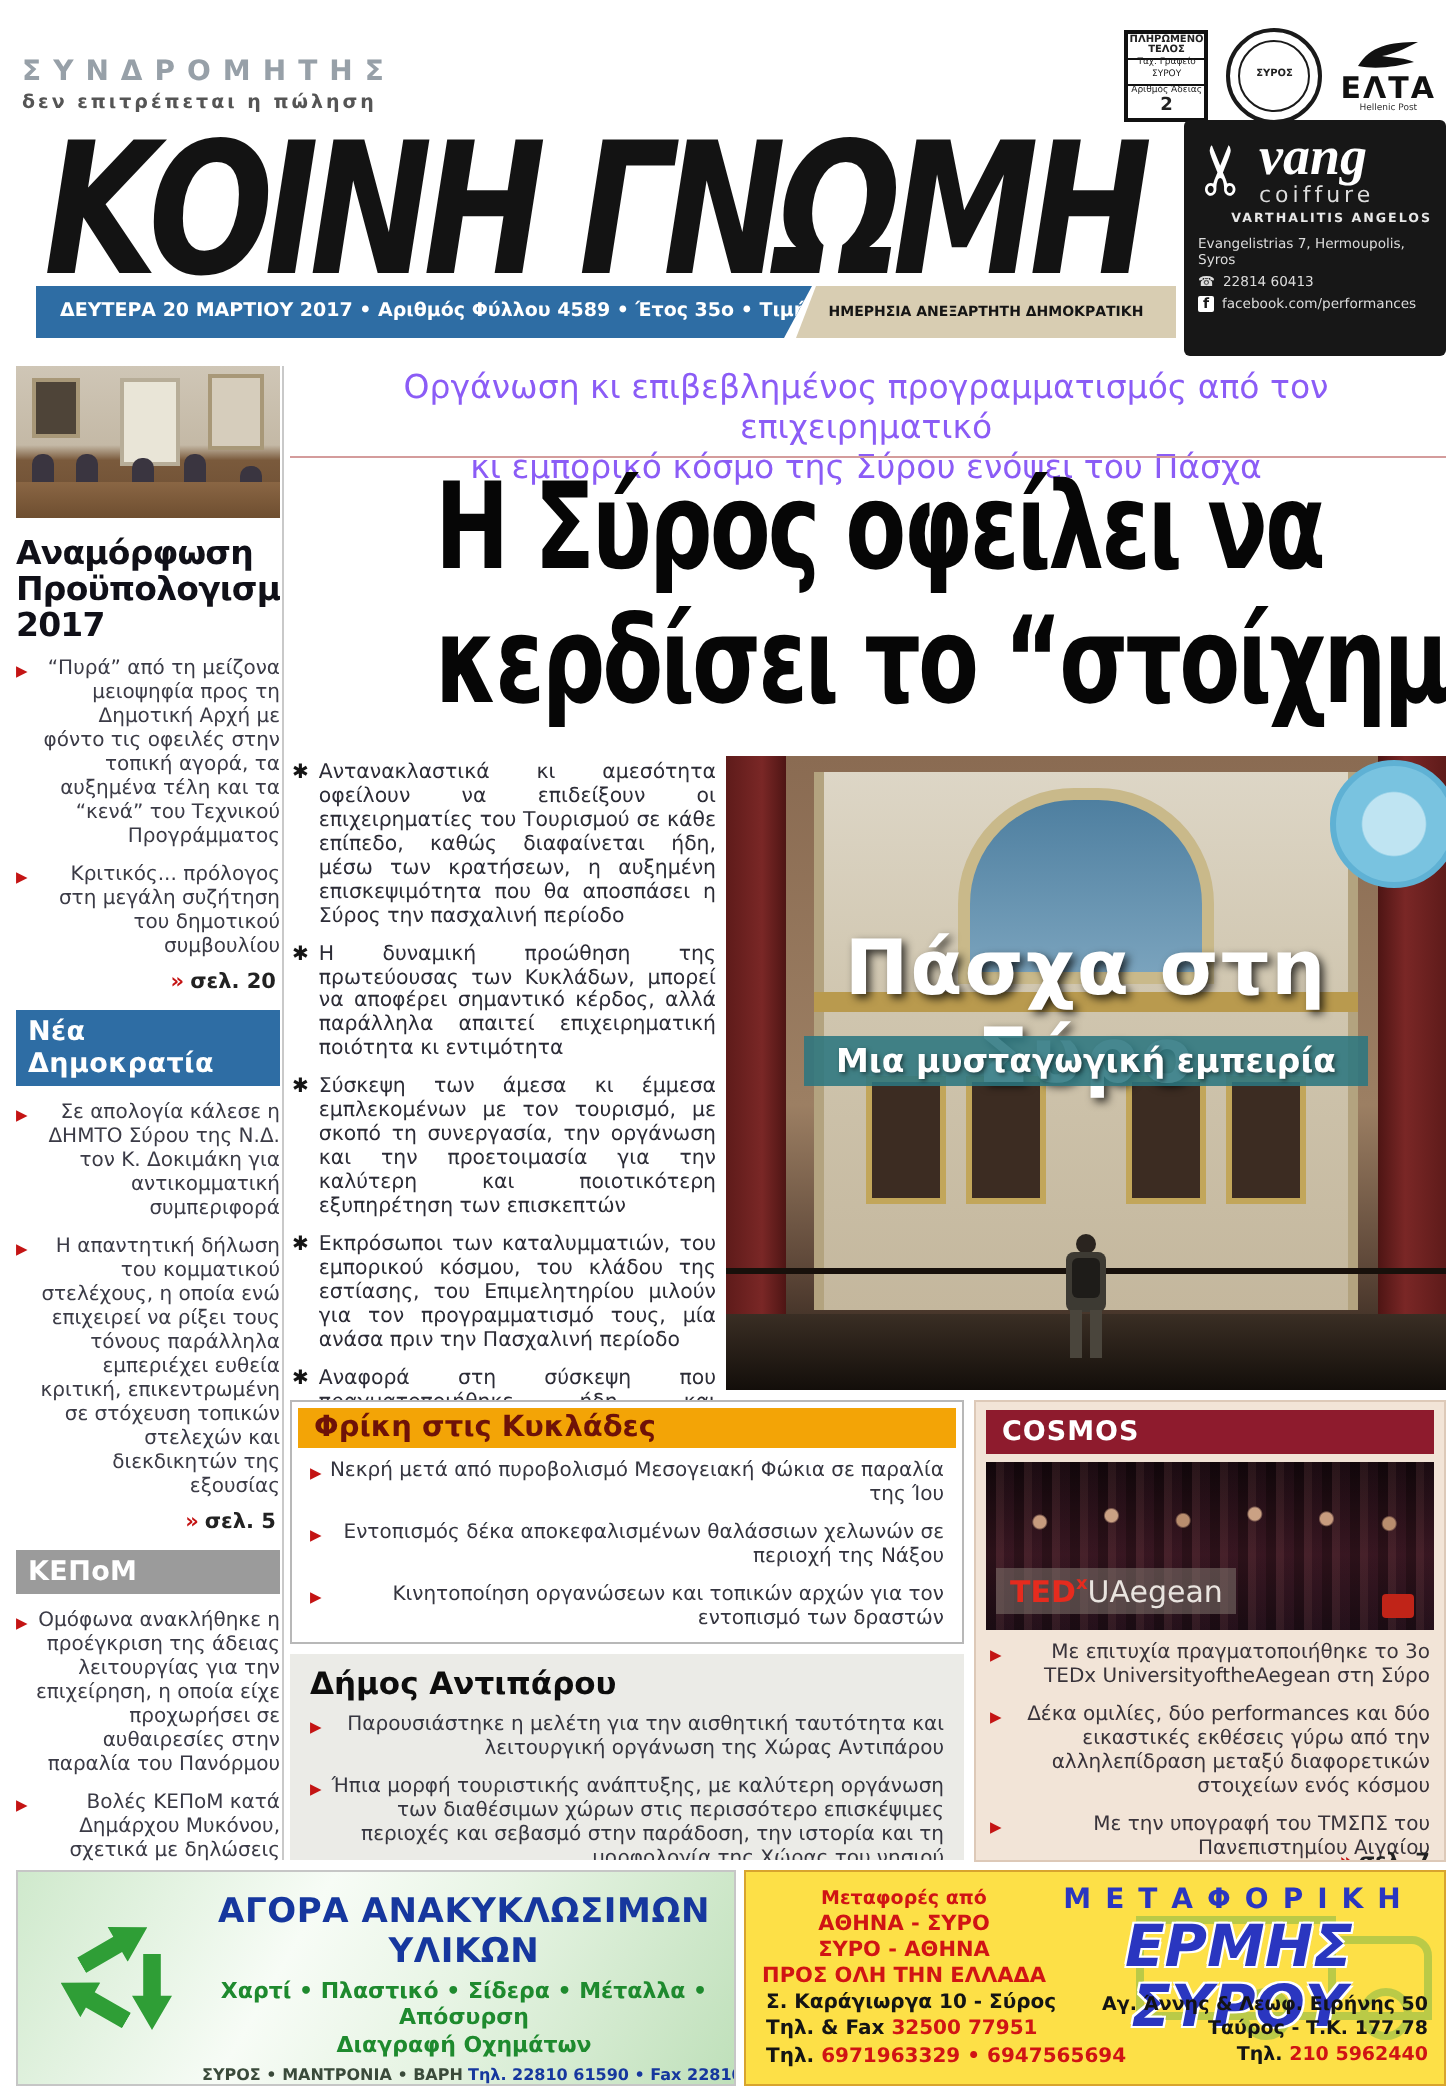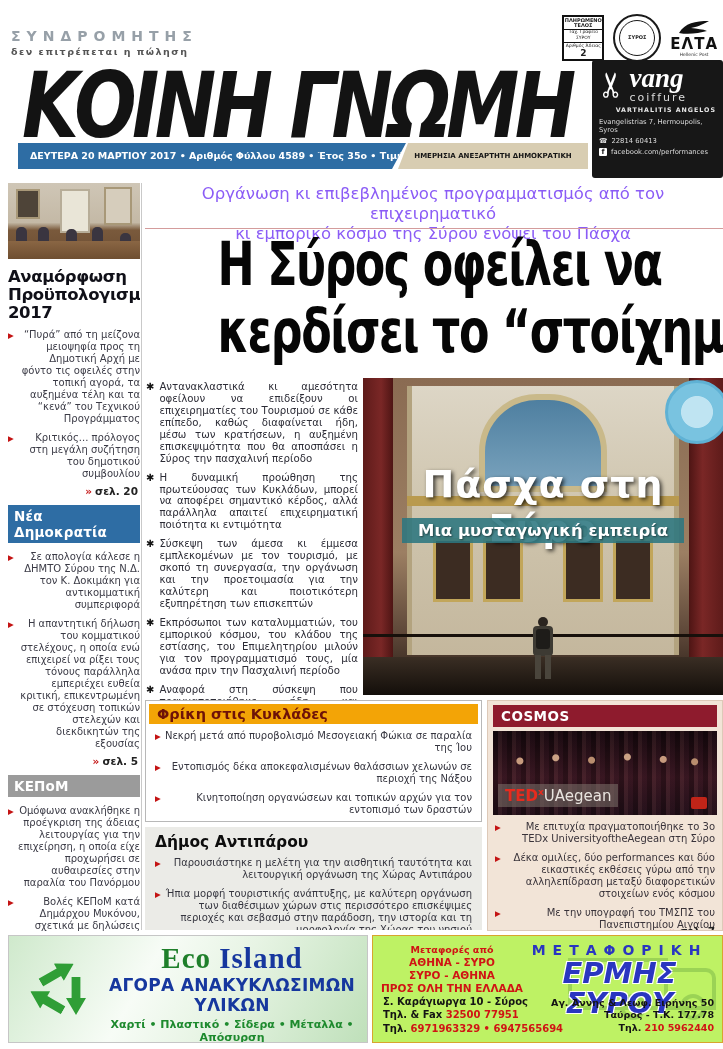--- a/index.html
+++ b/index.html
@@ -172,21 +172,21 @@
   .eco-name{font-family:"Liberation Serif",serif;font-weight:bold;font-size:29px;line-height:1;letter-spacing:1px;}
   .eco-name .e1{color:#1e7f2a;}
   .eco-name .e2{color:#16379e;}
   .eco-l2{font-size:17px;font-weight:bold;color:#16379e;margin-top:2px;letter-spacing:0.3px;}
   .eco-l3{font-size:11px;font-weight:bold;color:#1e8a2e;margin-top:3px;}
   .eco-l4{font-size:11px;font-weight:bold;color:#1e8a2e;margin-top:1px;}
   .eco-l5{font-size:8px;margin-top:4px;white-space:nowrap;}
   .eco-l5 .loc{color:#3a4a3a;font-weight:bold;}
   .eco-l5 .tel{color:#16379e;font-weight:bold;}
 
-  .hermes{position:absolute;left:372px;top:935px;width:351px;height:108px;background:#bef264;
+  .hermes{position:absolute;left:372px;top:935px;width:351px;height:108px;background:#fde047;
           border:1px solid #d8a42e;box-sizing:border-box;overflow:hidden;}
   .truck{position:absolute;right:6px;top:14px;width:150px;height:70px;opacity:0.5;}
   .truck .cab{position:absolute;right:0;top:18px;width:44px;height:34px;border:4px solid #7ab648;border-radius:6px 10px 0 0;}
   .truck .box{position:absolute;right:48px;top:8px;width:92px;height:44px;border:4px solid #7ab648;}
   .truck .w1,.truck .w2{position:absolute;bottom:0;width:18px;height:18px;border:4px solid #7ab648;border-radius:50%;}
   .truck .w1{right:10px;} .truck .w2{right:70px;}
   .h-left{position:absolute;left:8px;top:8px;width:142px;text-align:center;color:#d01414;font-weight:bold;}
   .h-left .m1{font-size:9.5px;}
   .h-left .m2{font-size:10.5px;margin-top:1px;}
   .h-left .m4{font-size:10.5px;margin-top:1px;}
@@ -433,23 +433,20 @@
     </div>
   </div>
 
   <div class="eco">
     <div class="recycle">
       <div class="blade b1"></div>
         <div class="blade b2"></div>
         <div class="blade b3"></div>
     </div>
     <div class="eco-txt">
-      <div class="eco-name">
-        <span class="e1">Eco</span><span class="e2"> Island</span>
-      </div>
       <div class="eco-l2">ΑΓΟΡΑ ΑΝΑΚΥΚΛΩΣΙΜΩΝ ΥΛΙΚΩΝ</div>
       <div class="eco-l3">Χαρτί • Πλαστικό • Σίδερα • Μέταλλα • Απόσυρση</div>
       <div class="eco-l4">Διαγραφή Οχημάτων</div>
       <div class="eco-l5">
         <span class="loc">ΣΥΡΟΣ • ΜΑΝΤΡΟΝΙΑ • ΒΑΡΗ</span>
         <span class="tel">Τηλ. 22810 61590 • Fax 22810 61537 Κιν. 6947 565694</span>
       </div>
     </div>
   </div>
 

